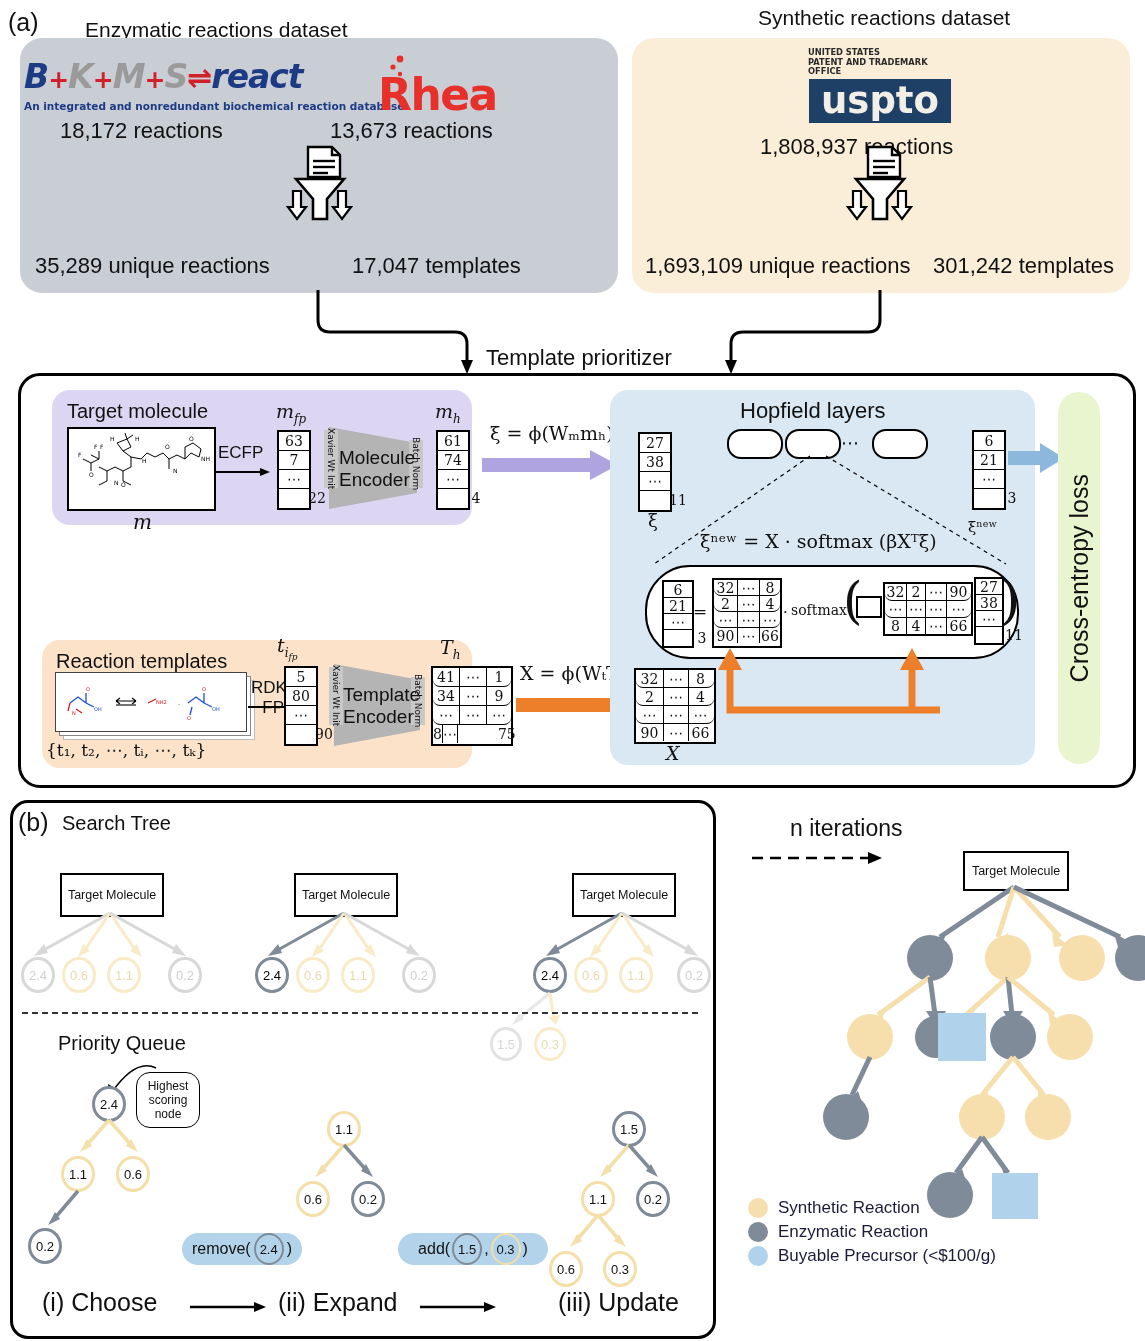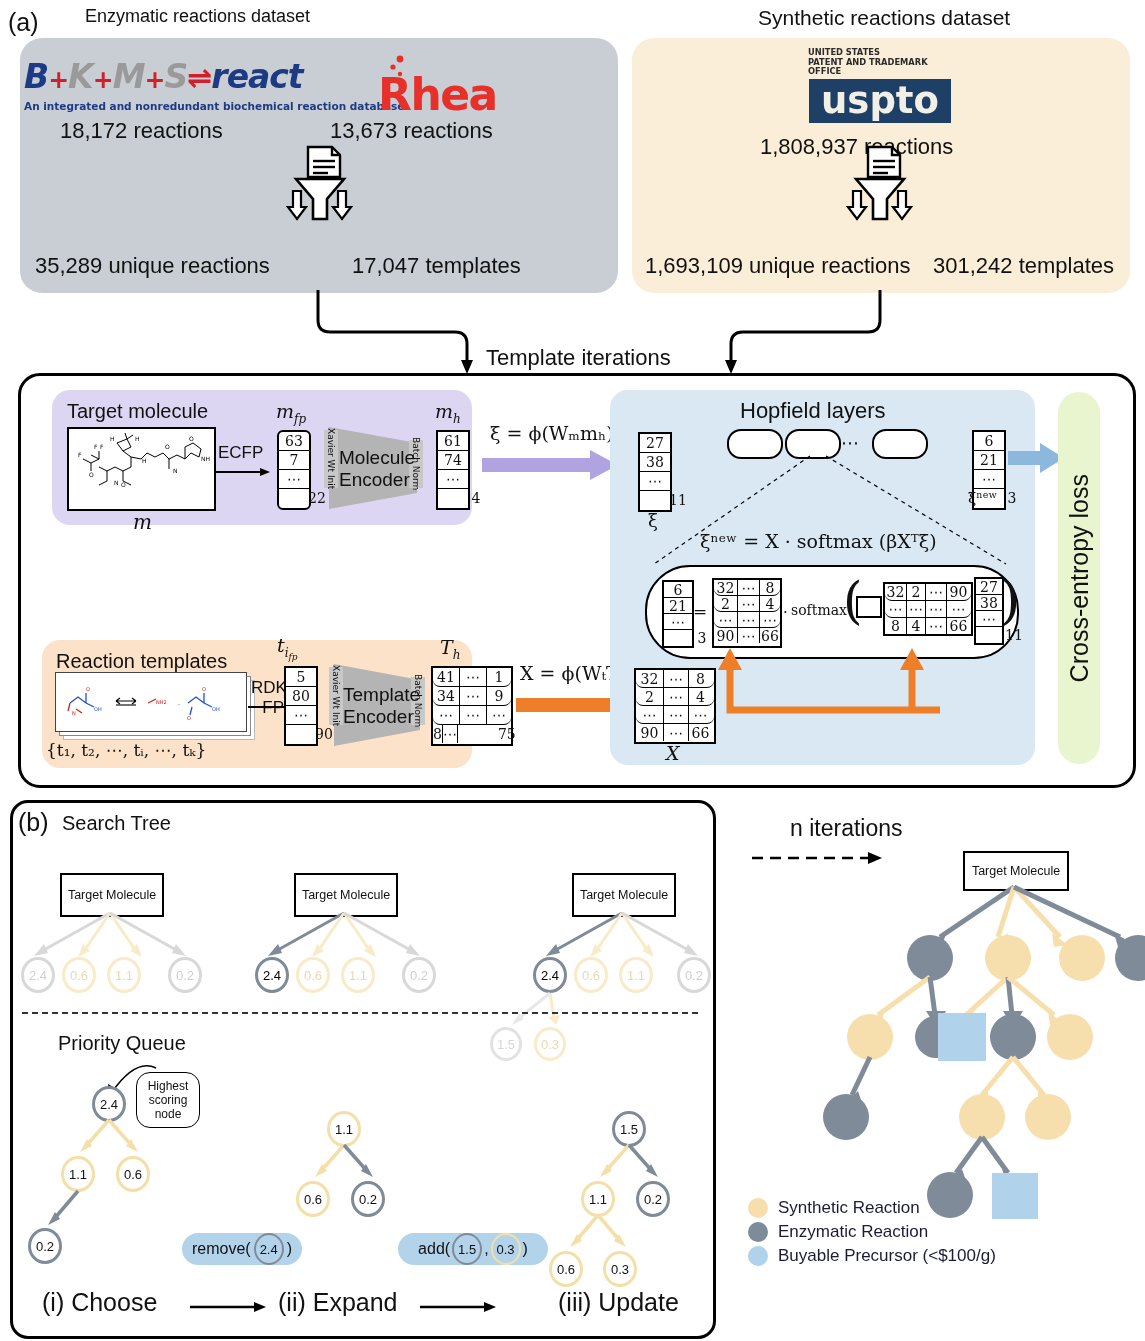--- a/index.html
+++ b/index.html
@@ -6,21 +6,21 @@
   body{
     width:1145px;height:1341px;position:relative;overflow:hidden;
     font-family:"Liberation Sans", sans-serif;color:#111;
   }
   .abs{position:absolute;}
   .serif{font-family:"DejaVu Serif","Liberation Serif",serif;}
   .mathit{font-family:"DejaVu Serif","Liberation Serif",serif;font-style:italic;}
 
   
   #panel-a-label{left:8px;top:8px;font-size:25px;}
-  #enz-title{left:85px;top:6px;font-size:18px;}
+  #enz-title{left:85px;top:18px;font-size:21px;}
   #syn-title{left:758px;top:6px;font-size:21px;}
 
   .dataset-box{border-radius:22px;}
   #enz-box{left:20px;top:38px;width:598px;height:255px;background:#c9cdd4;}
   #syn-box{left:632px;top:38px;width:498px;height:255px;background:#fbeed8;}
 
   
   #bkms-logo{left:24px;top:58px;width:330px;height:62px;}
   .bkms-line1{font-family:"DejaVu Sans",sans-serif;font-weight:bold;font-style:italic;font-size:33px;letter-spacing:-1px;line-height:38px;white-space:nowrap;}
   .bk-navy{color:#1d3a84;}
@@ -191,21 +191,21 @@
 </div>
 
 <svg class="abs" style="left:0;top:290px;" width="1145" height="90">
   <path d="M318 0 V30 Q318 42 330 42 H455 Q467 42 467 54 V72" fill="none" stroke="#000" stroke-width="3"></path>
   <polygon points="467,84 461,70 473,70" fill="#000"></polygon>
   <path d="M880 0 V30 Q880 42 868 42 H743 Q731 42 731 54 V72" fill="none" stroke="#000" stroke-width="3"></path>
   <polygon points="731,84 725,70 737,70" fill="#000"></polygon>
 </svg>
 
 <div class="abs" id="tp-box"></div>
-<div class="abs" id="tp-title">Template iterations</div>
+<div class="abs" id="tp-title">Template prioritizer</div>
 
 <div class="abs" id="mol-panel"></div>
 <div class="abs panel-title" style="left:67px;top:400px;">Target molecule</div>
 
 <div class="abs" id="mol-frame">
   <svg width="141" height="76" viewBox="0 0 141 76">
     <g stroke="#000" stroke-width="1" fill="none">
       <path d="M30 30 L22 26 M30 30 L22 34 M30 30 L30 22"></path>
       <path d="M30 38 L38 42 L38 52 M38 42 L46 38"></path>
       <path d="M46 38 L54 42 L54 52 M54 42 L62 38 M62 38 L62 28"></path>
@@ -234,21 +234,21 @@
 </div>
 <div class="abs mathit" id="mol-m">m</div>
 
 <div class="abs" style="left:218px;top:443px;font-size:17px;">ECFP</div>
 <svg class="abs" style="left:214px;top:465px;" width="58" height="14">
   <line x1="0" y1="7" x2="48" y2="7" stroke="#000" stroke-width="2"></line>
     <polygon points="56,7 46,3 46,11" fill="#000"></polygon>
 </svg>
 
 <div class="abs veclab" style="left:276px;top:400px;">m<sub style="font-size:12px;">fp</sub></div>
-<div class="abs vec" id="mfp-vec" style="left:277px;top:430px;width:30px;height:76px;border-radius:6px;">
+<div class="abs vec" id="mfp-vec" style="left:277px;top:430px;width:30px;height:76px;">
   <div class="cell" style="height:18px;">63</div>
   <div class="cell" style="height:18px;">7</div>
   <div class="cell" style="height:18px;">⋯</div>
   <div class="cell" style="height:18px;">22</div>
 </div>
 
 <svg class="abs" style="left:323px;top:427px;" width="100" height="82">
   <polygon points="6,0 94,16 94,66 6,82" fill="#b4b4b4"></polygon>
 </svg>
 <div class="abs wtbar" style="left:324px;top:430px;height:58px;">
@@ -387,21 +387,21 @@
 <div class="abs pill" style="left:785px;top:429px;width:52px;height:26px;"></div>
 <div class="abs serif" style="left:841px;top:432px;font-size:18px;">⋯</div>
 <div class="abs pill" style="left:872px;top:429px;width:52px;height:26px;"></div>
 
 <div class="abs vec" style="left:972px;top:430px;width:30px;height:76px;">
   <div class="cell" style="height:18px;">6</div>
   <div class="cell" style="height:18px;">21</div>
   <div class="cell" style="height:18px;">⋯</div>
   <div class="cell" style="height:18px;">3</div>
 </div>
-<div class="abs serif" style="left:968px;top:489px;font-size:15px;">ξⁿᵉʷ</div>
+<div class="abs serif" style="left:968px;top:518px;font-size:15px;">ξⁿᵉʷ</div>
 
 <svg class="abs" style="left:1008px;top:443px;" width="58" height="32">
   <path d="M0 8 H32 V0 L56 15 L32 30 V22 H0 Z" fill="#8cb8dd"></path>
 </svg>
 
 <svg class="abs" style="left:640px;top:452px;" width="390" height="120">
   <line x1="170" y1="4" x2="14" y2="112" stroke="#000" stroke-width="1.2" stroke-dasharray="4,4"></line>
   <line x1="186" y1="4" x2="366" y2="112" stroke="#000" stroke-width="1.2" stroke-dasharray="4,4"></line>
 </svg>
 

